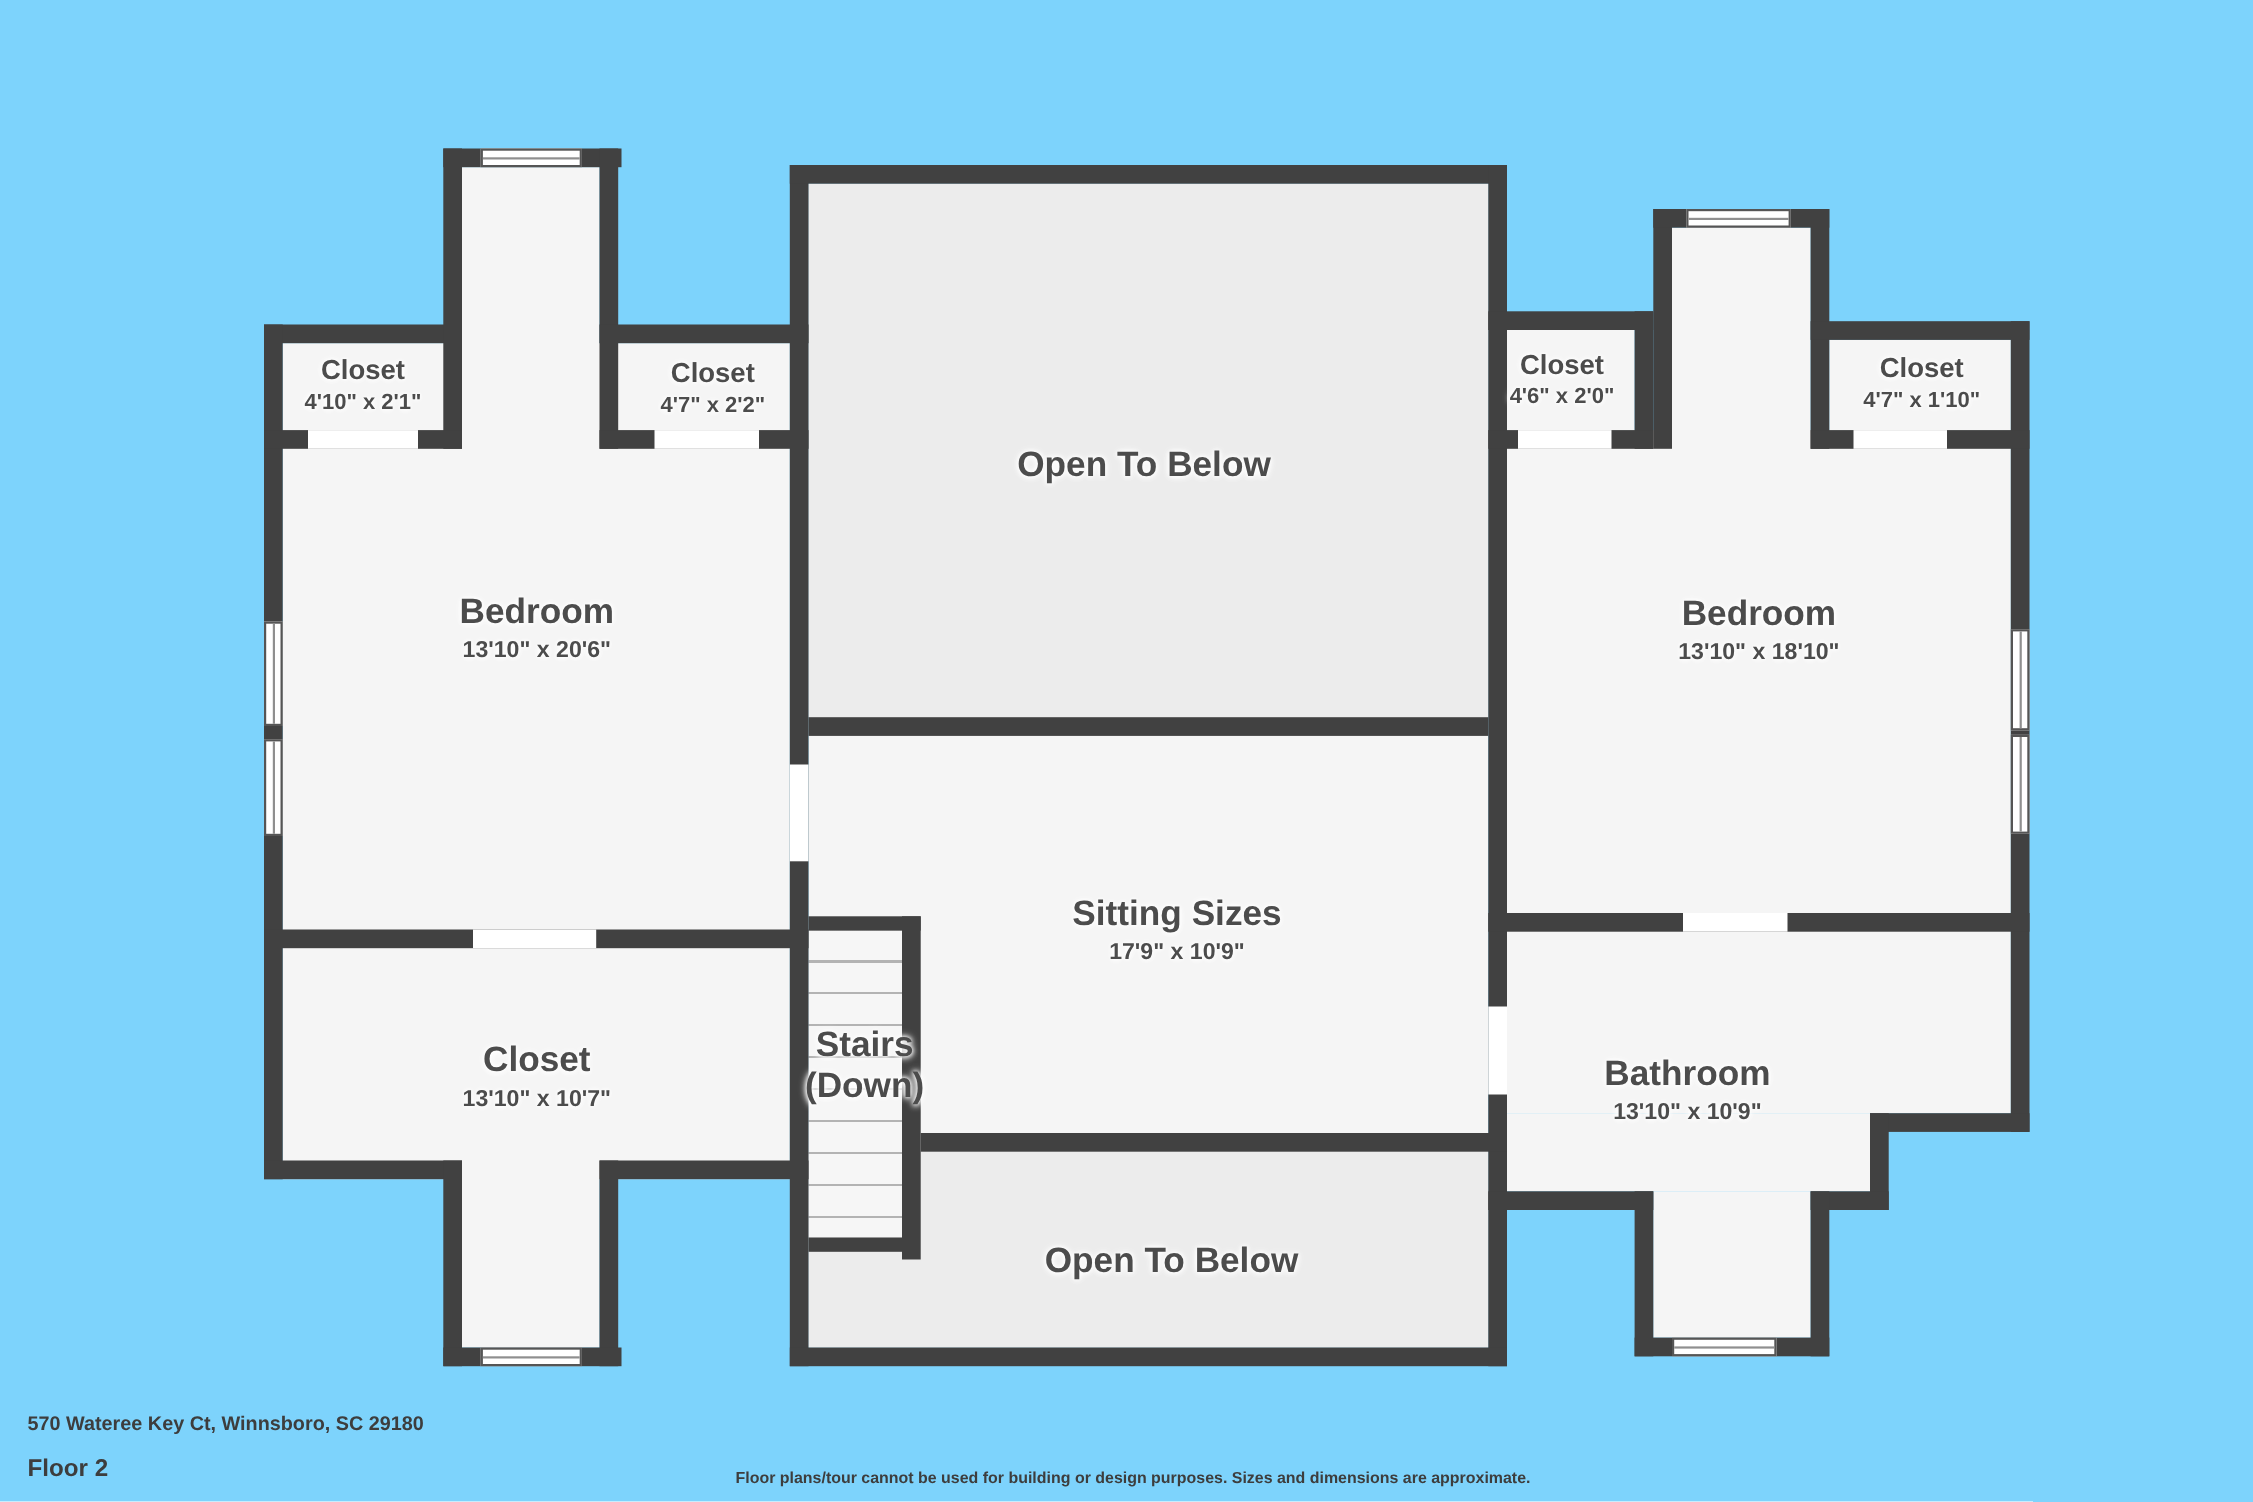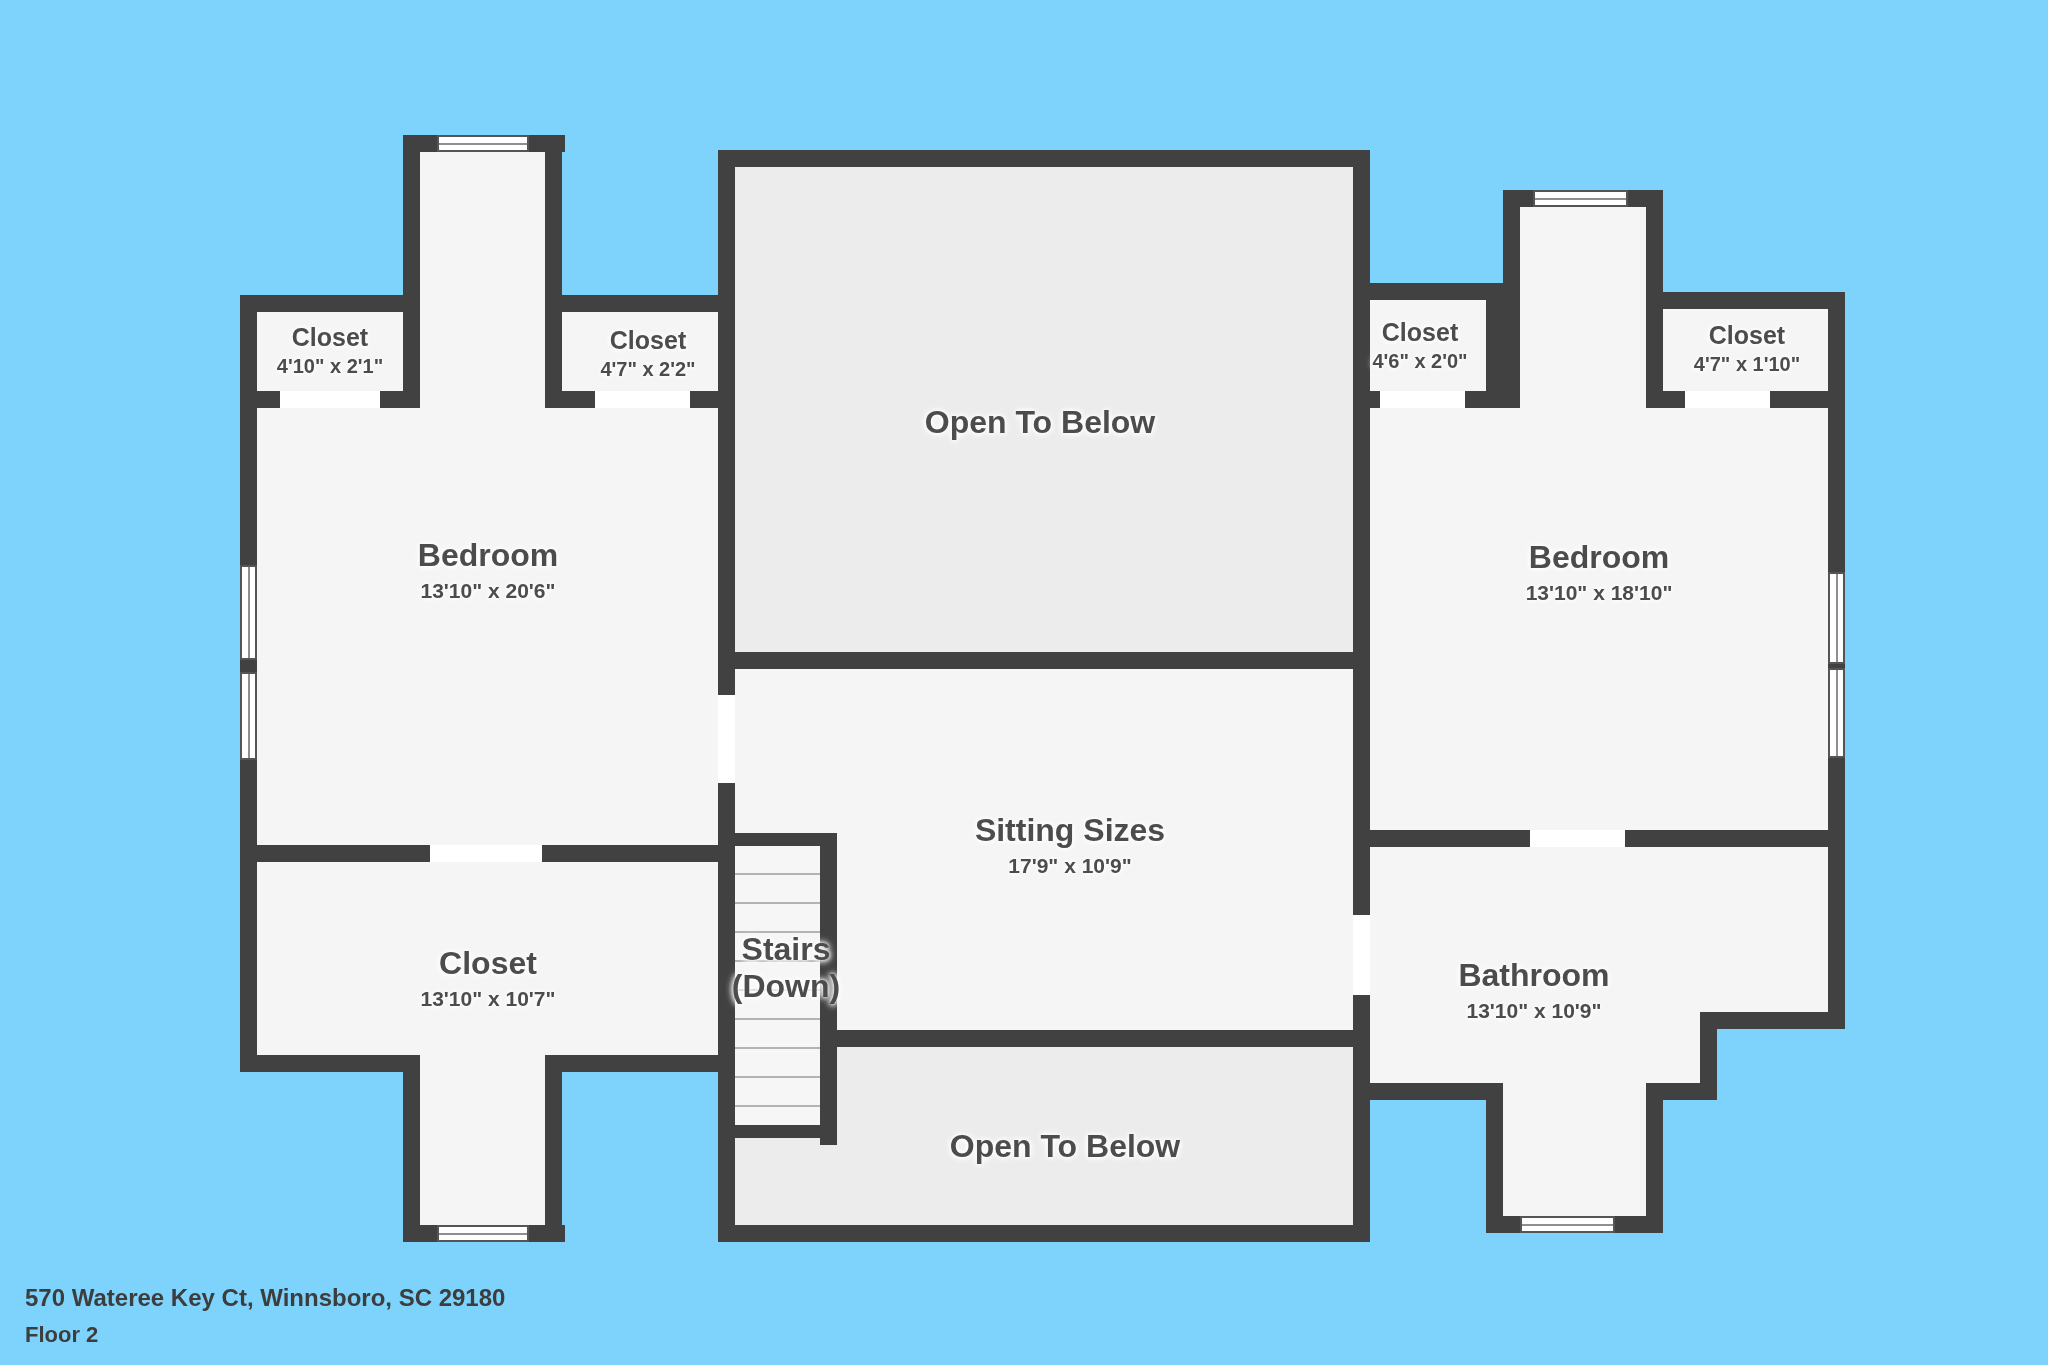--- a/index.html
+++ b/index.html
@@ -13,21 +13,21 @@
   .win{position:absolute;background:#ffffff;border:2px solid #555;box-sizing:border-box;}
   .win.h::after{content:"";position:absolute;left:0;right:0;top:50%;height:2px;transform:translateY(-50%);background:#8f8f8f;}
   .win.v::after{content:"";position:absolute;top:0;bottom:0;left:50%;width:2px;transform:translateX(-50%);background:#8f8f8f;}
   .label{position:absolute;transform:translate(-50%,-50%);text-align:center;color:#4c4c4c;white-space:nowrap;
     text-shadow:0 0 4px #fff,0 0 8px #fff,0 1px 6px #fff;}
   .label .name{font-size:32px;font-weight:bold;line-height:1.15;}
   .label .dims{font-size:21px;font-weight:bold;line-height:1.15;margin-top:5px;}
   .label.sm .name{font-size:25px;}
   .label.sm .dims{font-size:20px;margin-top:3px;}
   .footer-text{position:absolute;color:#3d3d3d;font-weight:bold;}
-  .addr{left:25px;top:1284px;font-size:24px;}
+  .addr{left:25px;top:1284px;font-size:18px;}
   .floor{left:25px;top:1322px;font-size:22px;}
   .disclaimer{left:1030px;top:1336px;transform:translateX(-50%);font-size:14.5px;}
 </style>
 </head>
 <body>
 
 <div id="plan">
     <div class="fill-room" style="left: 257px; top: 312px; width: 461px; height: 760px;"></div>
     <div class="fill-room" style="left: 420px; top: 152px; width: 125px; height: 256px;"></div>
     <div class="fill-room" style="left: 420px; top: 1055px; width: 125px; height: 170px;"></div>
@@ -140,13 +140,14 @@
     <div class="name">Bedroom</div>
     <div class="dims">13'10" x 18'10"</div>
   </div>
   <div class="label" style="left:1534px;top:990px;">
     <div class="name">Bathroom</div>
     <div class="dims">13'10" x 10'9"</div>
   </div>
 
   <div class="footer-text addr">570 Wateree Key Ct, Winnsboro, SC 29180</div>
   <div class="footer-text floor">Floor 2</div>
+  <div class="footer-text disclaimer">Floor plans/tour cannot be used for building or design purposes. Sizes and dimensions are approximate.</div>
 </div>
 
 </body></html>

